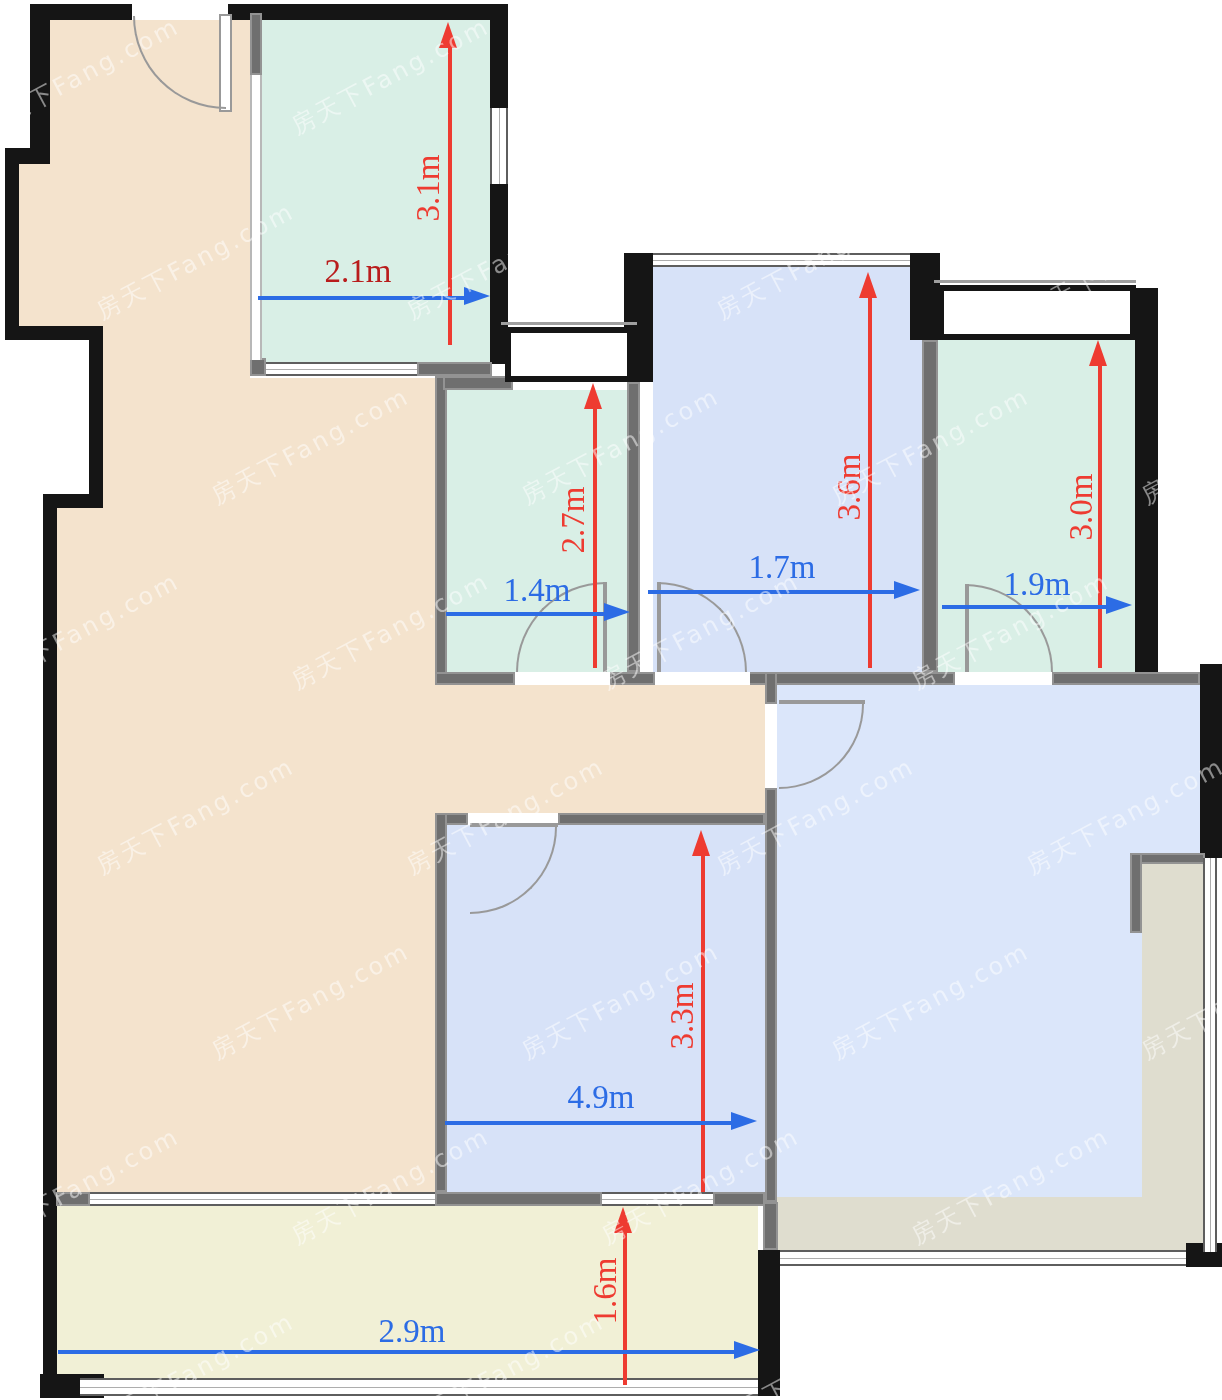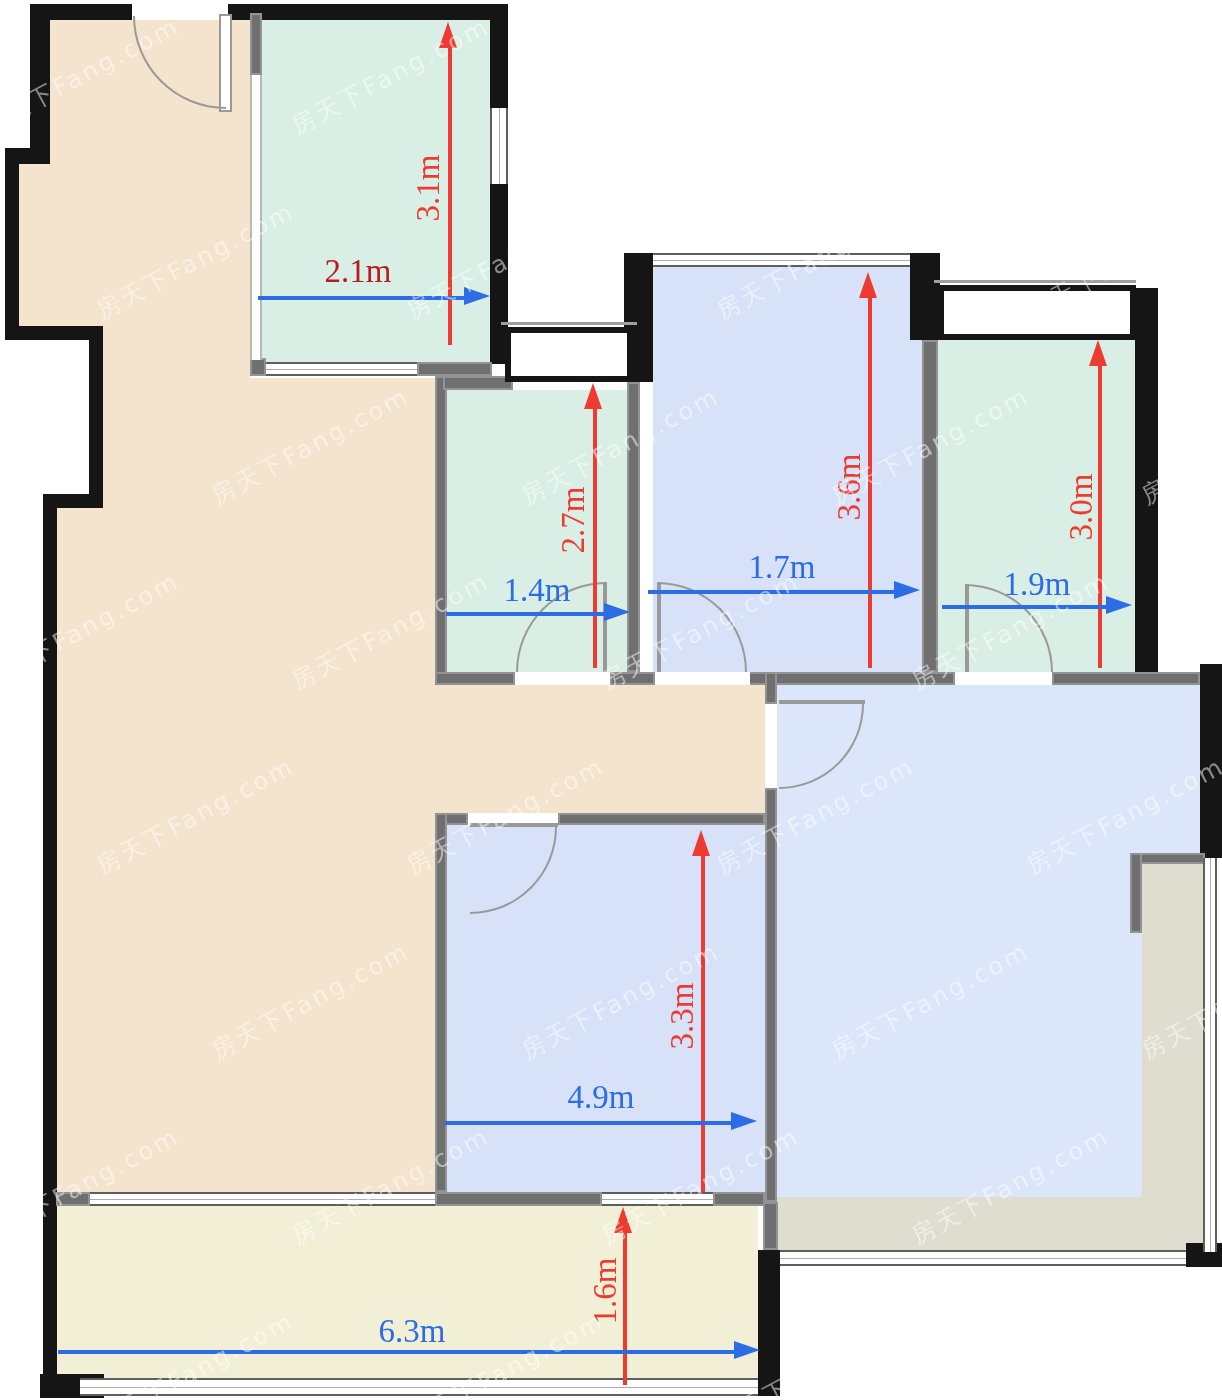--- a/index.html
+++ b/index.html
@@ -162,21 +162,21 @@
       <div class="dim-head" style="left: 692px; top: 830px; border-bottom: 26px solid rgb(238, 59, 49); border-left: 9px solid transparent; border-right: 9px solid transparent;"></div>
       <div class="dim-label v" style="left: 682px; top: 1016px; color: rgb(238, 59, 49);">3.3m</div>
       <div class="dim-line" style="left: 445px; top: 1121px; width: 292px; height: 4px; background: rgb(44, 108, 229);"></div>
       <div class="dim-head" style="left: 731px; top: 1112px; border-left: 26px solid rgb(44, 108, 229); border-top: 9px solid transparent; border-bottom: 9px solid transparent;"></div>
       <div class="dim-label" style="left: 601px; top: 1097px; color: rgb(44, 108, 229);">4.9m</div>
       <div class="dim-line" style="left: 623px; top: 1227px; width: 4px; height: 158px; background: rgb(238, 59, 49);"></div>
       <div class="dim-head" style="left: 614px; top: 1207px; border-bottom: 26px solid rgb(238, 59, 49); border-left: 9px solid transparent; border-right: 9px solid transparent;"></div>
       <div class="dim-label v" style="left: 605px; top: 1291px; color: rgb(238, 59, 49);">1.6m</div>
       <div class="dim-line" style="left: 58px; top: 1350px; width: 682px; height: 4px; background: rgb(44, 108, 229);"></div>
       <div class="dim-head" style="left: 734px; top: 1341px; border-left: 26px solid rgb(44, 108, 229); border-top: 9px solid transparent; border-bottom: 9px solid transparent;"></div>
-      <div class="dim-label" style="left: 412px; top: 1331px; color: rgb(44, 108, 229);">6.3m</div>
+      <div class="dim-label" style="left: 412px; top: 1331px; color: rgb(44, 108, 229);">2.9m</div>
     </div>
 
   <div id="wms" style="left:0;top:0;width:100%;height:100%">
       <div class="wm" style="left: -30px; top: 60px;">房天下Fang.com</div>
       <div class="wm" style="left: 280px; top: 60px;">房天下Fang.com</div>
       <div class="wm" style="left: 590px; top: 60px;">房天下Fang.com</div>
       <div class="wm" style="left: 900px; top: 60px;">房天下Fang.com</div>
       <div class="wm" style="left: 85px; top: 245px;">房天下Fang.com</div>
       <div class="wm" style="left: 395px; top: 245px;">房天下Fang.com</div>
       <div class="wm" style="left: 705px; top: 245px;">房天下Fang.com</div>

